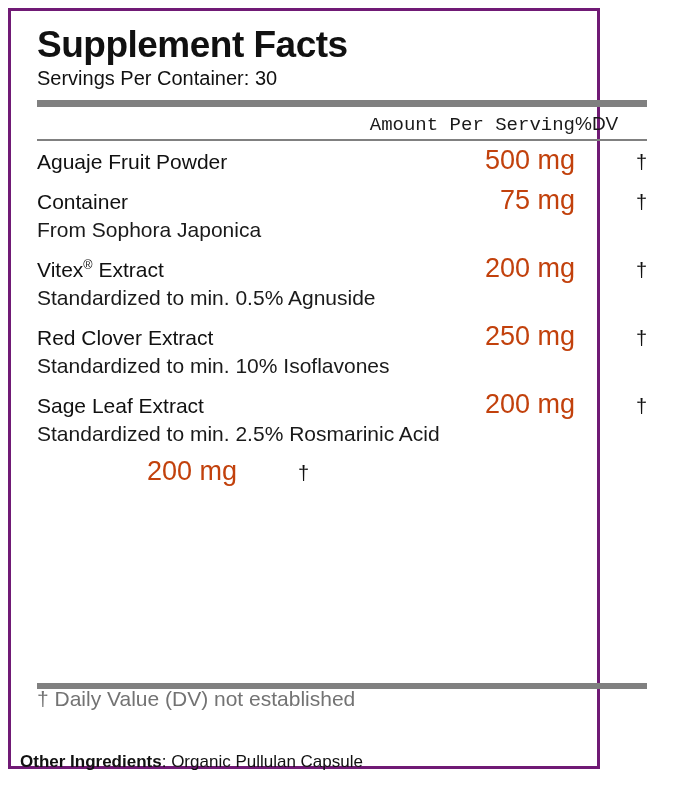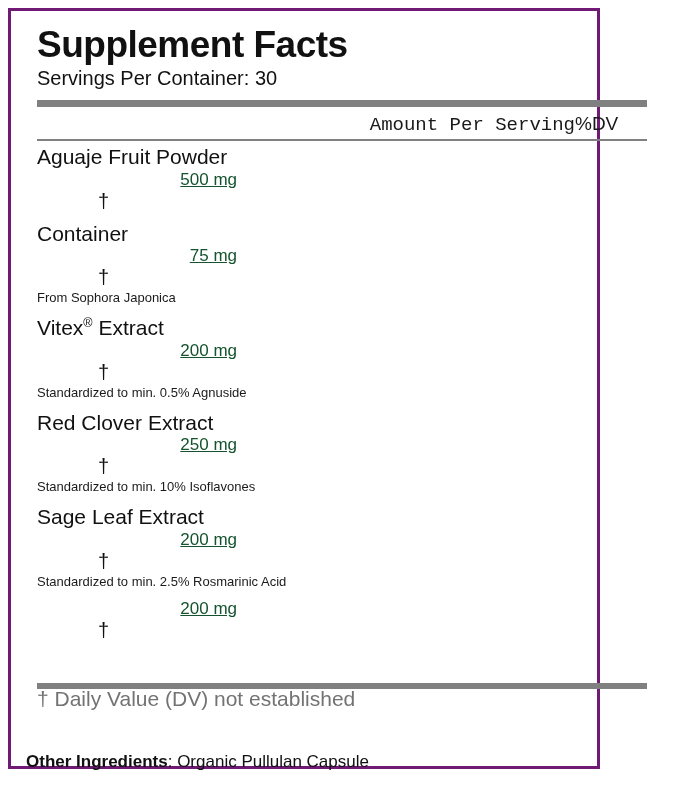--- a/index.html
+++ b/index.html
@@ -79,45 +79,43 @@
   }
   .ing-list {
     margin-top: 4px;
   }
   .ing {
     margin-bottom: 9px;
   }
   .ing-main {
     display: flex;
     align-items: baseline;
-    flex-direction: column;
   }
   .ing-name {
     flex: 1;
     font-size: 21px;
     line-height: 1.18;
     color: #111111;
   }
   .ing-amount {
     width: 200px;
     text-align: right;
-    font-size: 17px;
-    color: #14532d;
-    white-space: nowrap;
-    text-decoration: underline;
+    font-size: 27px;
+    color: #c2410c;
+    white-space: nowrap;
   }
   .ing-dv {
     width: 72px;
     text-align: right;
     font-size: 20px;
     color: #111111;
     white-space: nowrap;
   }
   .ing-sub {
-    font-size: 13px;
+    font-size: 21px;
     line-height: 1.28;
     color: #1a1a1a;
     margin-top: 1px;
     max-width: 420px;
   }
   sup {
     font-size: 0.6em;
     vertical-align: super;
   }
   .bottom-rule {
@@ -131,21 +129,21 @@
   .footnote {
     position: absolute;
     left: 26px;
     top: 676px;
     width: 610px;
     font-size: 21px;
     color: #737373;
   }
   .other {
     position: absolute;
-    left: 26px;
+    left: 20px;
     top: 752px;
     width: 620px;
     font-size: 17px;
     color: #111111;
   }
   .other b { font-weight: bold; }
 </style>
 </head>
 <body>
 

